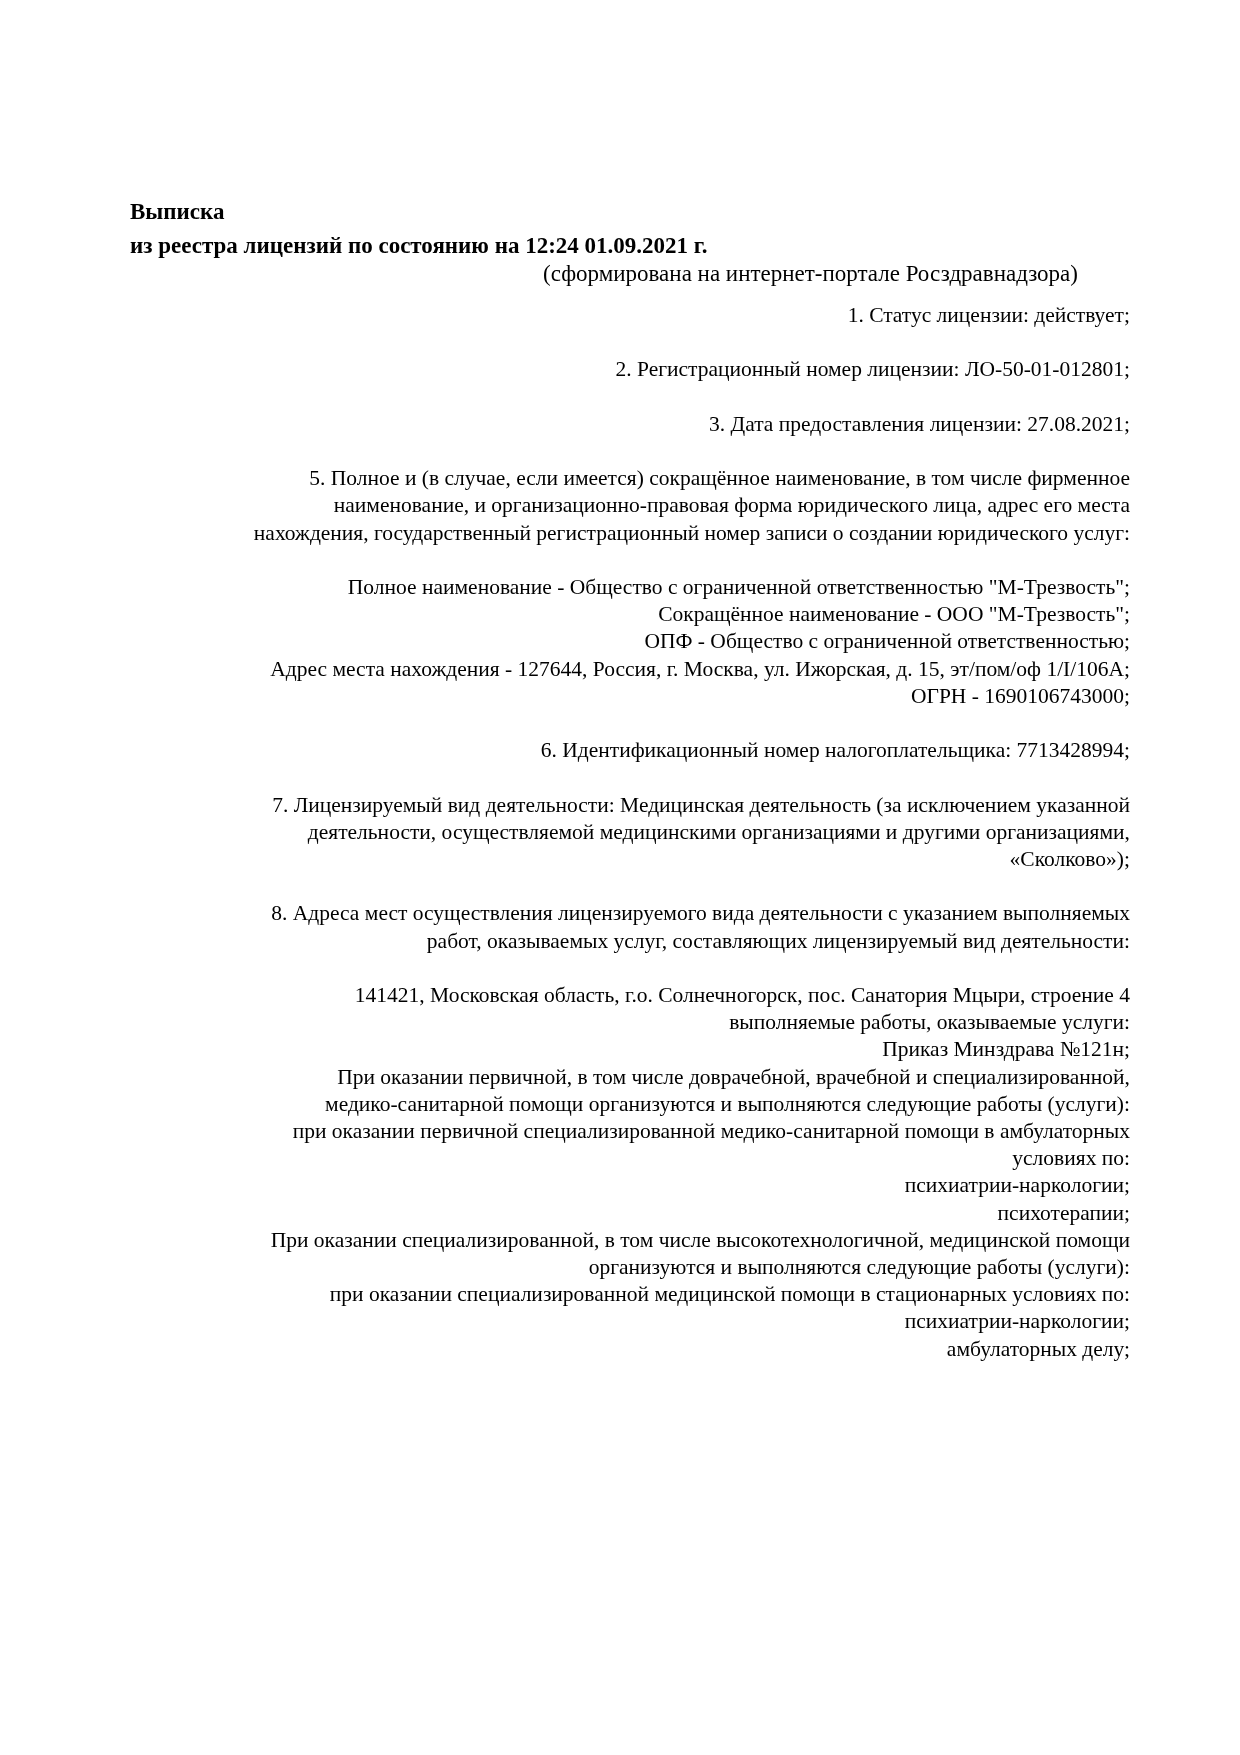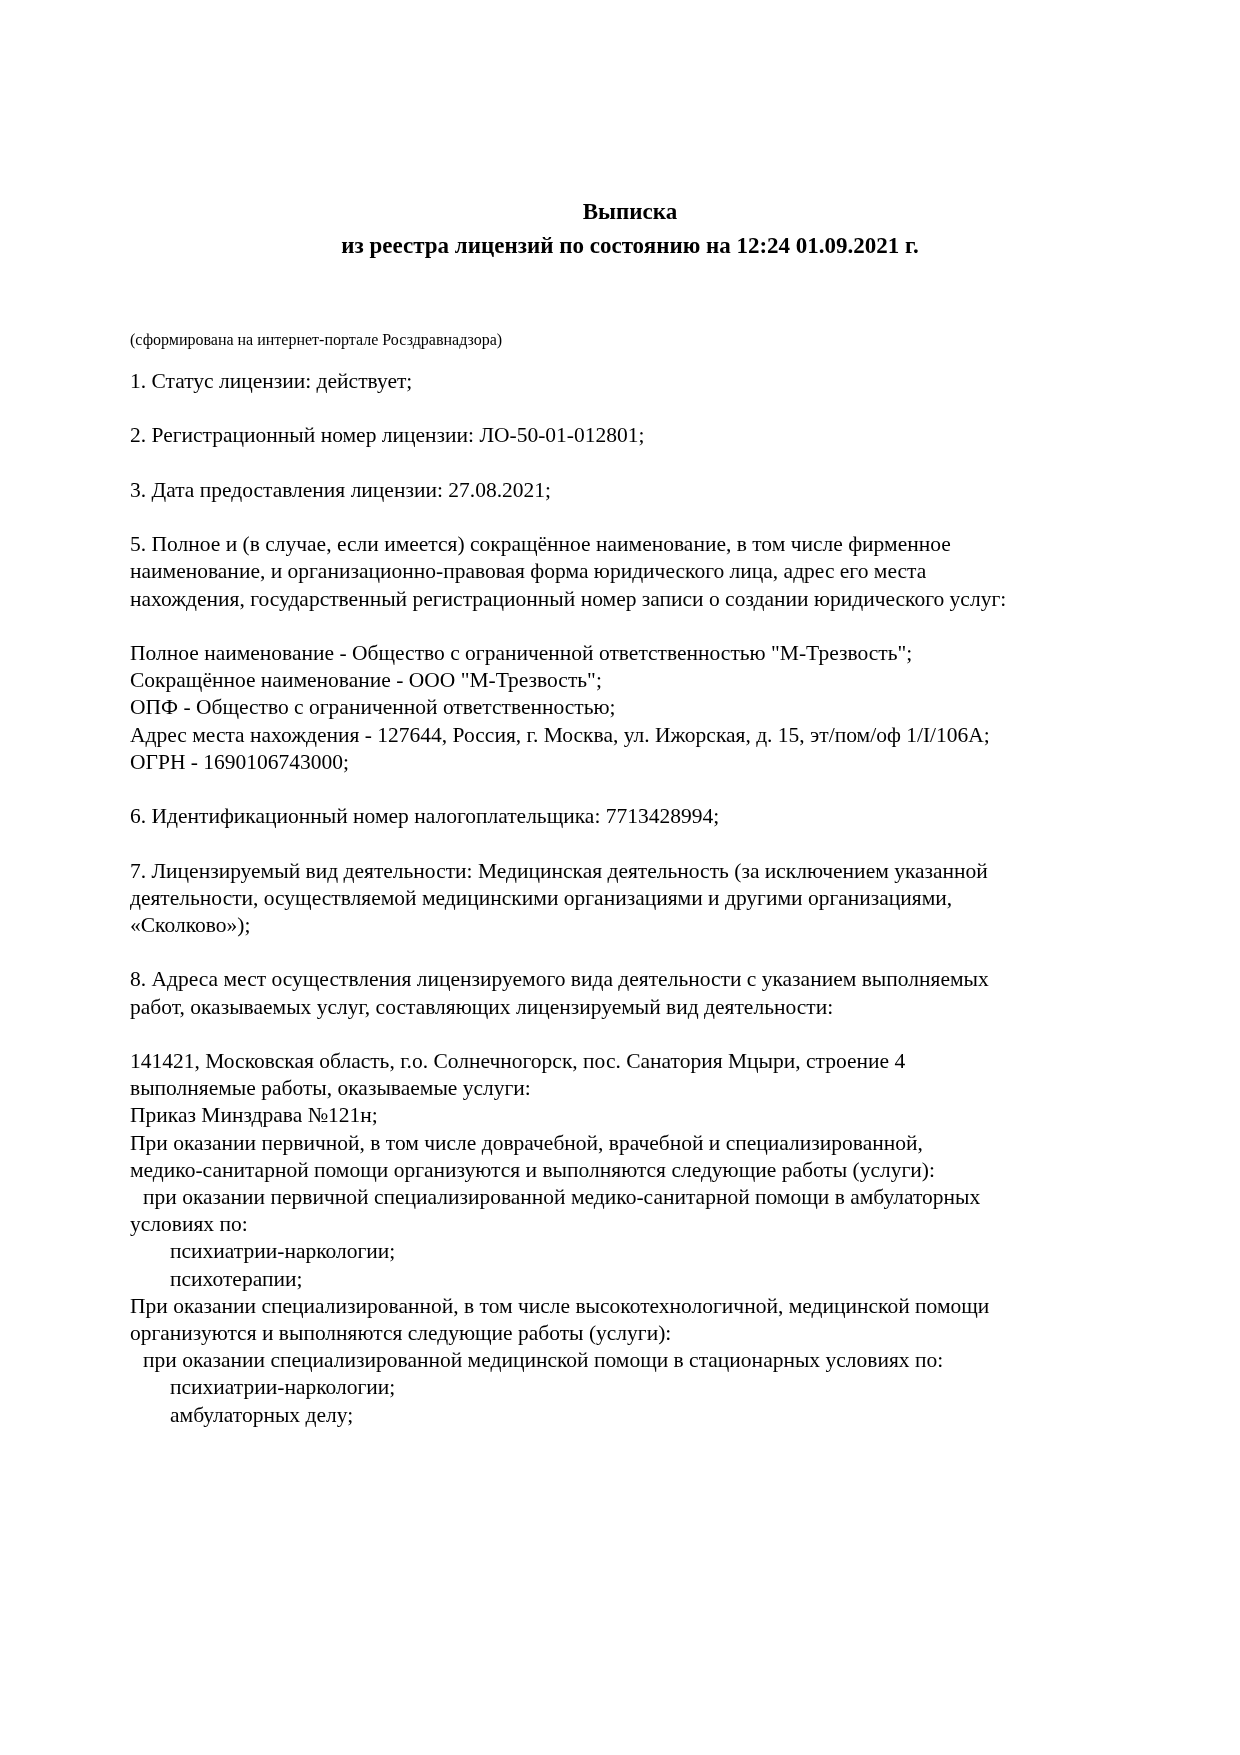--- a/index.html
+++ b/index.html
@@ -15,38 +15,39 @@
     font-family: "Liberation Serif", "DejaVu Serif", serif;
   }
   .doc {
     box-sizing: border-box;
     width: 1240px;
     height: 1755px;
     padding: 195px 110px 0 130px;
   }
   .title {
     margin: 0;
-    text-align: center;
+    text-align: left;
     font-size: 23px;
     font-weight: bold;
     line-height: 34px;
   }
   .subtitle {
-    margin-top: 66px;
     padding-right: 52px;
-    font-size: 16px;
+    text-align: right;
+    font-size: 23px;
     line-height: 22px;
   }
   .body-text {
     margin-top: 17px;
     font-size: 21.5px;
     line-height: 27.2px;
   }
   .para {
     margin: 0 0 27.2px 0;
+    text-align: right;
   }
   .line {
     display: block;
     white-space: pre;
   }
   .ind1 { padding-left: 13px; }
   .ind2 { padding-left: 40px; }
 </style>
 </head>
 <body>

